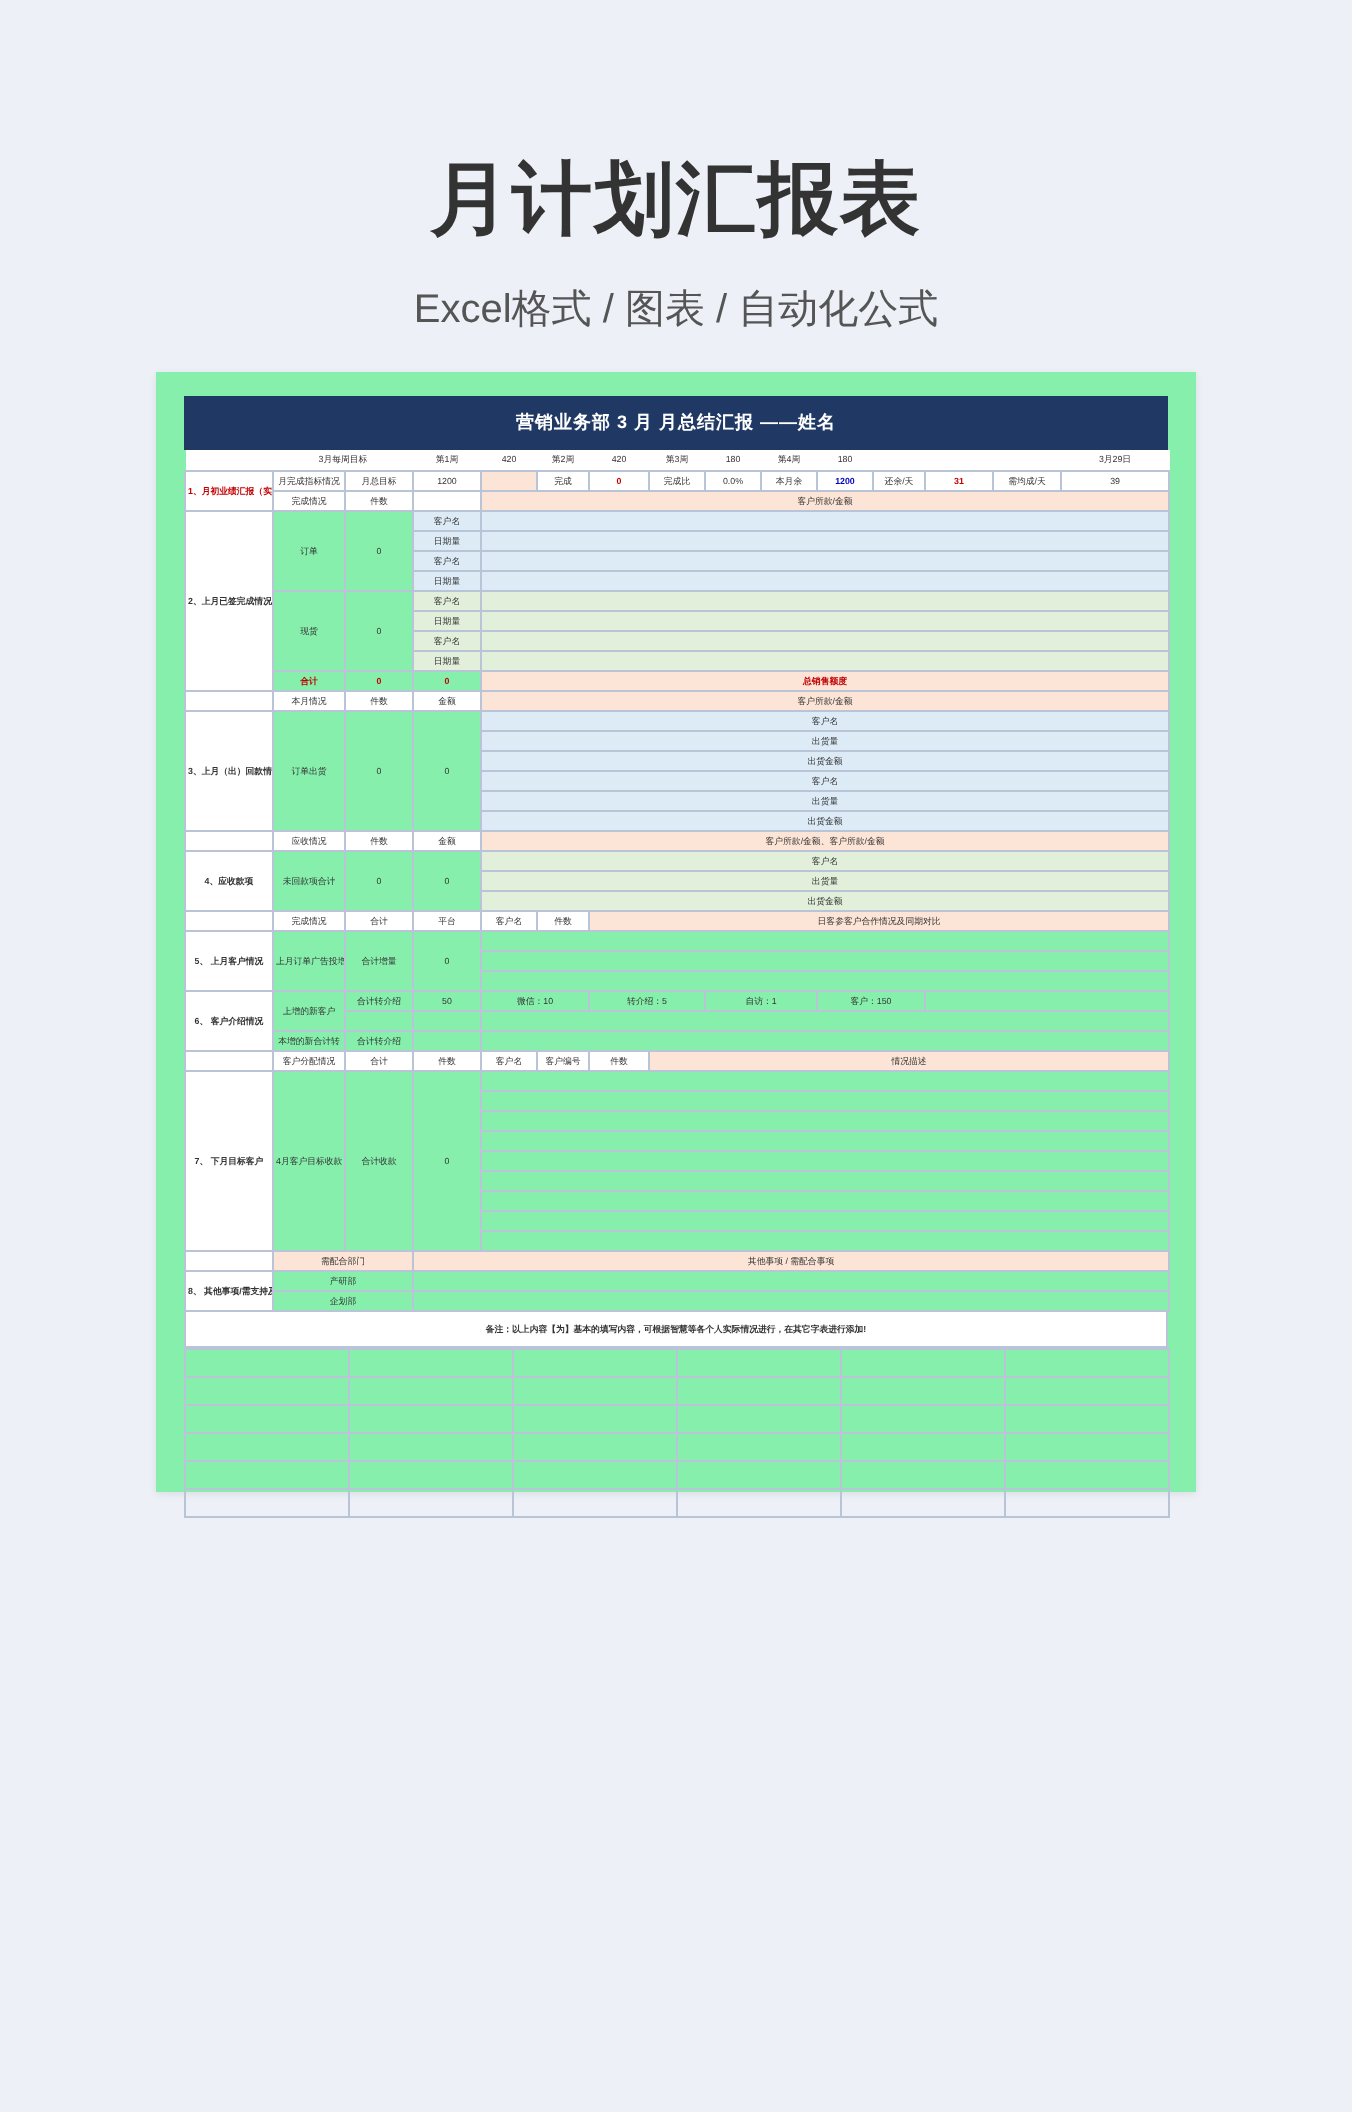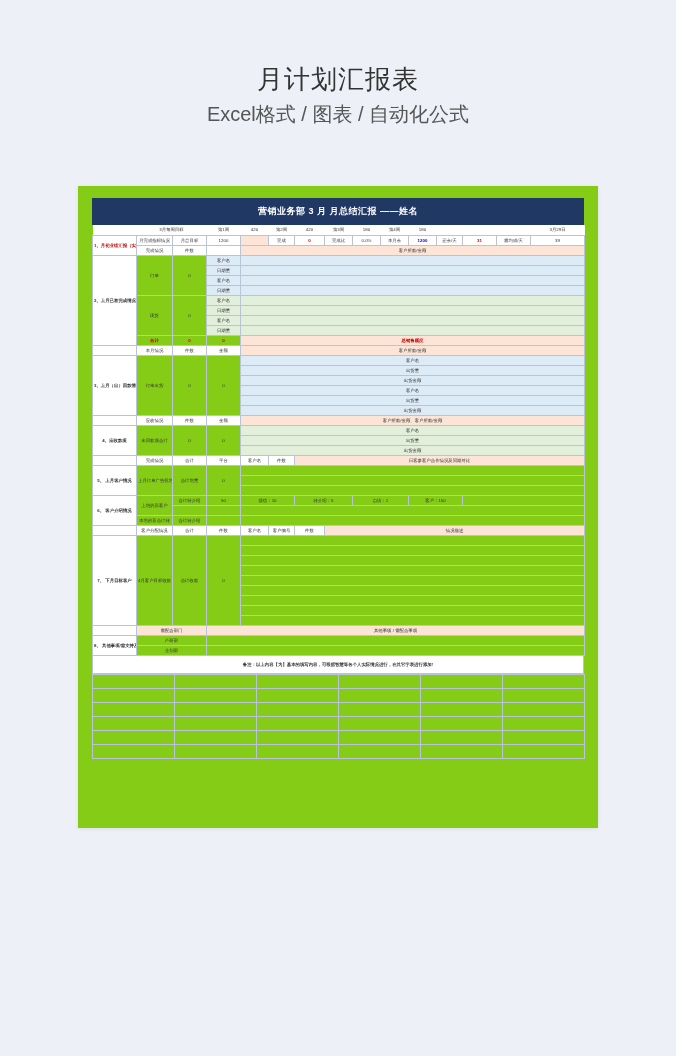--- a/index.html
+++ b/index.html
@@ -7,30 +7,30 @@
     width:676px;height:1056px;
     background:#edf0f7;
     font-family:"Liberation Sans","DejaVu Sans",sans-serif;
     color:#333;
   }
   .page{width:676px;height:1056px;position:relative;overflow:hidden;}
 
   
   .head{padding-top:58px;text-align:center;}
   .head h1{
-    margin:4px;font-size:26px;font-weight:normal;letter-spacing:1px;color:#333;
+    margin:14px;font-size:40px;font-weight:bold;letter-spacing:1px;color:#333;
   }
   .head .sub{
     margin-top:0;font-size:20px;color:#555;font-weight:normal;
   }
 
   
   .sheet{
-    position:absolute;left:78px;top:186px;width:520px;height:642px;
-    background:#84cc16;box-shadow:0 1px 4px rgba(0,0,0,.08);
+    position:absolute;left:78px;top:186px;width:520px;height:560px;
+    background:#86efac;box-shadow:0 1px 4px rgba(0,0,0,.08);
   }
   .inner{position:absolute;left:14px;top:12px;width:492px;}
 
   .title-bar{
     background:#1f3864;color:#fff;text-align:center;
     font-size:9px;font-weight:bold;padding:7px 0;letter-spacing:.5px;
   }
 
   table{border-collapse:collapse;table-layout:fixed;width:492px;}
   td{

